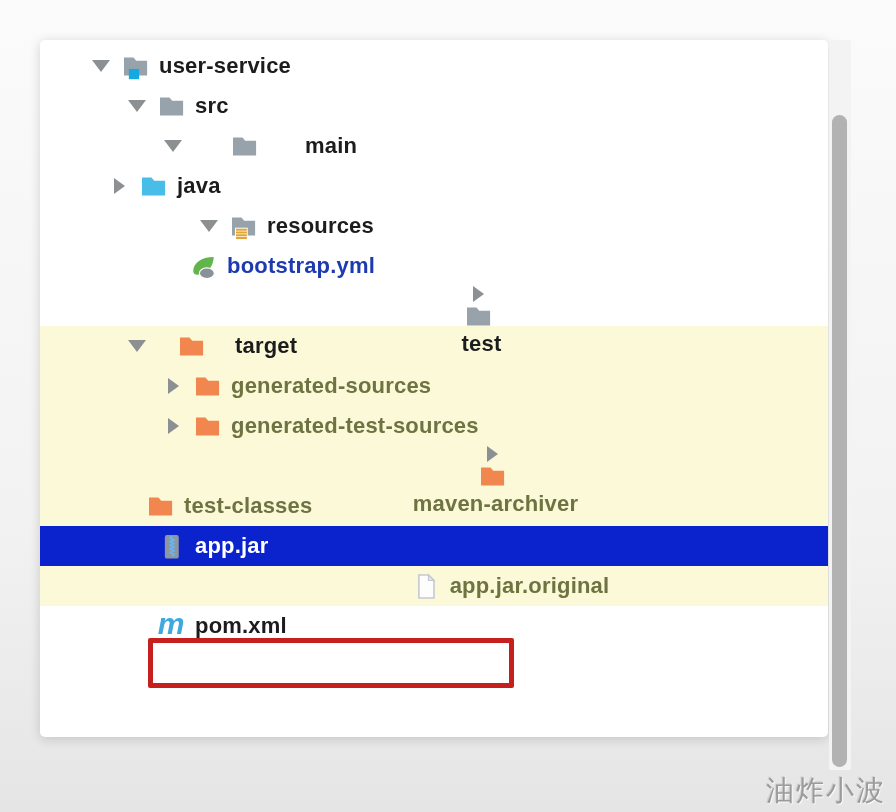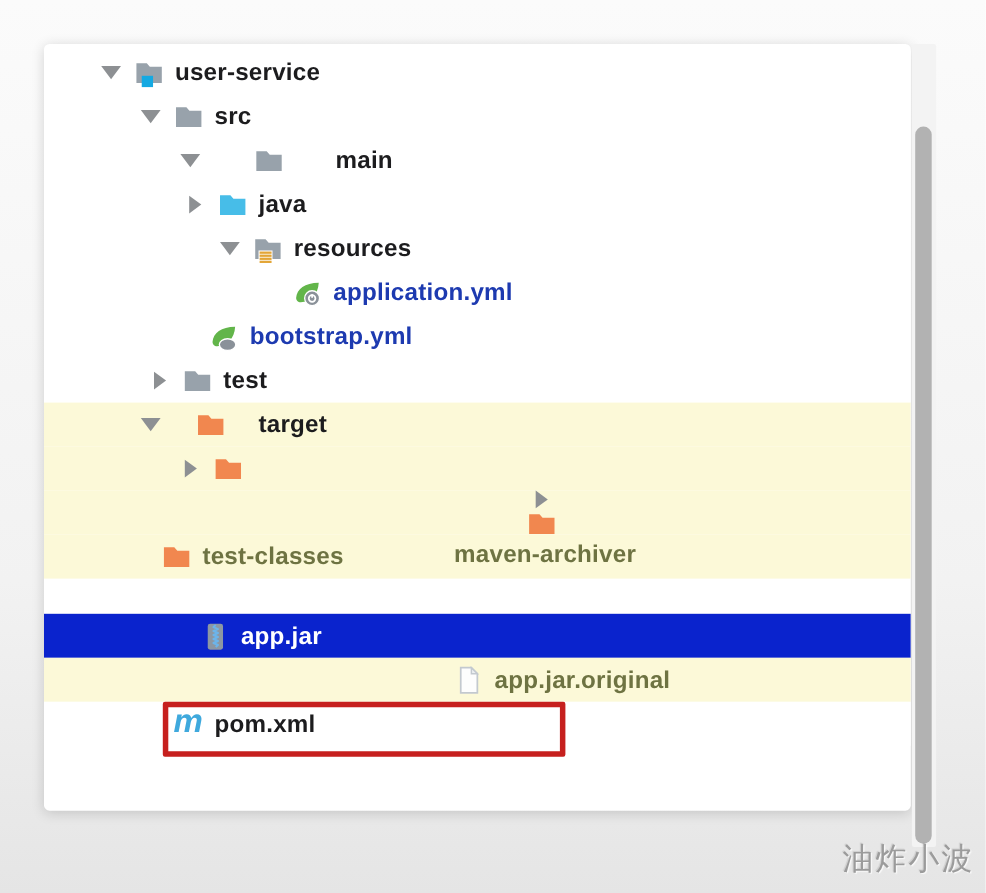--- a/index.html
+++ b/index.html
@@ -76,21 +76,21 @@
     position:absolute; left:829px; top:40px; width:22px; height:730px;
     background:#f3f3f3; border-radius:2px;
   }
   #scroll-thumb {
     position:absolute; left:832px; top:115px; width:15px; height:652px;
     background: var(--scrollbar-thumb); border-radius:8px;
   }
 
   
   #watermark {
-    position:absolute; right:10px; bottom:12px;
+    position:absolute; right:10px; bottom:2px;
     font-size:28px; letter-spacing:2px; color:#8f8f8f; opacity:0.85;
     text-shadow: 1px 1px 1px rgba(255,255,255,0.95), -1px -1px 1px rgba(110,110,110,0.25);
   }
 </style>
 </head>
 <body>
 
 <div id="stage">
 
   <div id="card">
@@ -122,21 +122,21 @@
           <span class="arrow">
             <span class="tri-down"></span>
           </span>
           <span class="ticon">
             <svg viewBox="0 0 24 24">
               <path d="M2.5 4.5h7.8l2.3 2.7h9v12.3H2.5z" fill="#98a2ab"></path>
             </svg>
           </span>
           <span class="label default">main</span>
         </div>
-        <div class="row" style="padding-left: 120px;">
+        <div class="row" style="padding-left: 62px;">
           <span class="arrow">
             <span class="tri-right"></span>
           </span>
           <span class="ticon">
             <svg viewBox="0 0 24 24">
               <path d="M2.5 4.5h7.8l2.3 2.7h9v12.3H2.5z" fill="#47bde8"></path>
             </svg>
           </span>
           <span class="label default">java</span>
         </div>
@@ -149,43 +149,31 @@
               <path d="M2.5 4.5h7.8l2.3 2.7h9v12.3H2.5z" fill="#98a2ab"></path>
               <rect x="5" y="13" width="10.5" height="9.8" fill="#ffffff"></rect>
               <rect x="5.8" y="13.8" width="9" height="1.7" fill="#e3a536"></rect>
               <rect x="5.8" y="16.1" width="9" height="1.7" fill="#e3a536"></rect>
               <rect x="5.8" y="18.4" width="9" height="1.7" fill="#e3a536"></rect>
               <rect x="5.8" y="20.7" width="9" height="1.7" fill="#e3a536"></rect>
             </svg>
           </span>
           <span class="label default">resources</span>
         </div>
-        <div class="row" style="padding-left: 188px;">
-          <span class="arrow"></span>
-          <span class="ticon">
-            <svg viewBox="0 0 24 24">
-              <path d="M3.5 15.5C4 9 10 4.3 20.5 4.2 20 13 14.5 18.6 7 18.9c-2 .1-3.6-1.4-3.5-3.4z" fill="#62b54a"></path>
-              <circle cx="15.5" cy="15.8" r="5.6" fill="#8a9199" stroke="#ffffff" stroke-width="1"></circle>
-              <circle cx="15.5" cy="16" r="2.5" fill="none" stroke="#ffffff" stroke-width="1.3"></circle>
-              <line x1="15.5" y1="12.9" x2="15.5" y2="15.4" stroke="#ffffff" stroke-width="1.3"></line>
-            </svg>
-          </span>
-          <span class="label blue">application.yml</span>
-        </div>
         <div class="row" style="padding-left: 112px;">
           <span class="arrow"></span>
           <span class="ticon">
             <svg viewBox="0 0 24 24">
               <path d="M3.5 15.5C4 9 10 4.3 20.5 4.2 20 13 14.5 18.6 7 18.9c-2 .1-3.6-1.4-3.5-3.4z" fill="#62b54a"></path>
               <ellipse cx="14.8" cy="17.6" rx="6.2" ry="4.4" fill="#8a9199" stroke="#ffffff" stroke-width="1"></ellipse>
             </svg>
           </span>
           <span class="label blue">bootstrap.yml</span>
         </div>
-        <div class="row" style="padding-left: 88px;">
+        <div class="row" style="padding-left: 88px; flex-direction: column;">
           <span class="arrow">
             <span class="tri-right"></span>
           </span>
           <span class="ticon">
             <svg viewBox="0 0 24 24">
               <path d="M2.5 4.5h7.8l2.3 2.7h9v12.3H2.5z" fill="#98a2ab"></path>
             </svg>
           </span>
           <span class="label default">test</span>
         </div>
@@ -202,20 +190,32 @@
         </div>
         <div class="row excluded" style="padding-left: 116px;">
           <span class="arrow">
             <span class="tri-right"></span>
           </span>
           <span class="ticon">
             <svg viewBox="0 0 24 24">
               <path d="M2.5 4.5h7.8l2.3 2.7h9v12.3H2.5z" fill="#f1874f"></path>
             </svg>
           </span>
+          <span class="label olive">generated-sources</span>
+        </div>
+        <div class="row excluded" style="padding-left: 116px;">
+          <span class="arrow">
+            <span class="tri-right"></span>
+          </span>
+          <span class="ticon">
+            <svg viewBox="0 0 24 24">
+              <path d="M2.5 4.5h7.8l2.3 2.7h9v12.3H2.5z" fill="#f1874f"></path>
+            </svg>
+          </span>
+          <span class="label olive">generated-test-sources</span>
         </div>
         <div class="row excluded" style="padding-left: 116px; flex-direction: column;">
           <span class="arrow">
             <span class="tri-right"></span>
           </span>
           <span class="ticon">
             <svg viewBox="0 0 24 24">
               <path d="M2.5 4.5h7.8l2.3 2.7h9v12.3H2.5z" fill="#f1874f"></path>
             </svg>
           </span>
@@ -223,21 +223,21 @@
         </div>
         <div class="row excluded" style="padding-left: 69px;">
           <span class="arrow"></span>
           <span class="ticon">
             <svg viewBox="0 0 24 24">
               <path d="M2.5 4.5h7.8l2.3 2.7h9v12.3H2.5z" fill="#f1874f"></path>
             </svg>
           </span>
           <span class="label olive">test-classes</span>
         </div>
-        <div class="row selected" style="padding-left: 104px; margin-top: 32px;">
+        <div class="row selected" style="padding-left: 80px;">
           <span class="arrow"></span>
           <span class="ticon">
             <svg viewBox="0 0 24 24">
               <rect x="6.5" y="2.5" width="11.5" height="19.5" rx="1.8" fill="#8c97a3"></rect>
               <polyline points="12.5,3.5 10.8,5 14.2,6.5 10.8,8 14.2,9.5 10.8,11 14.2,12.5 10.8,14 14.2,15.5 10.8,17 14.2,18.5 12.5,20" fill="none" stroke="#6cb4ea" stroke-width="1.5" stroke-linejoin="round"></polyline>
             </svg>
           </span>
           <span class="label white bold">app.jar</span>
         </div>
         <div class="row excluded" style="padding-left: 116px; justify-content: center;">

